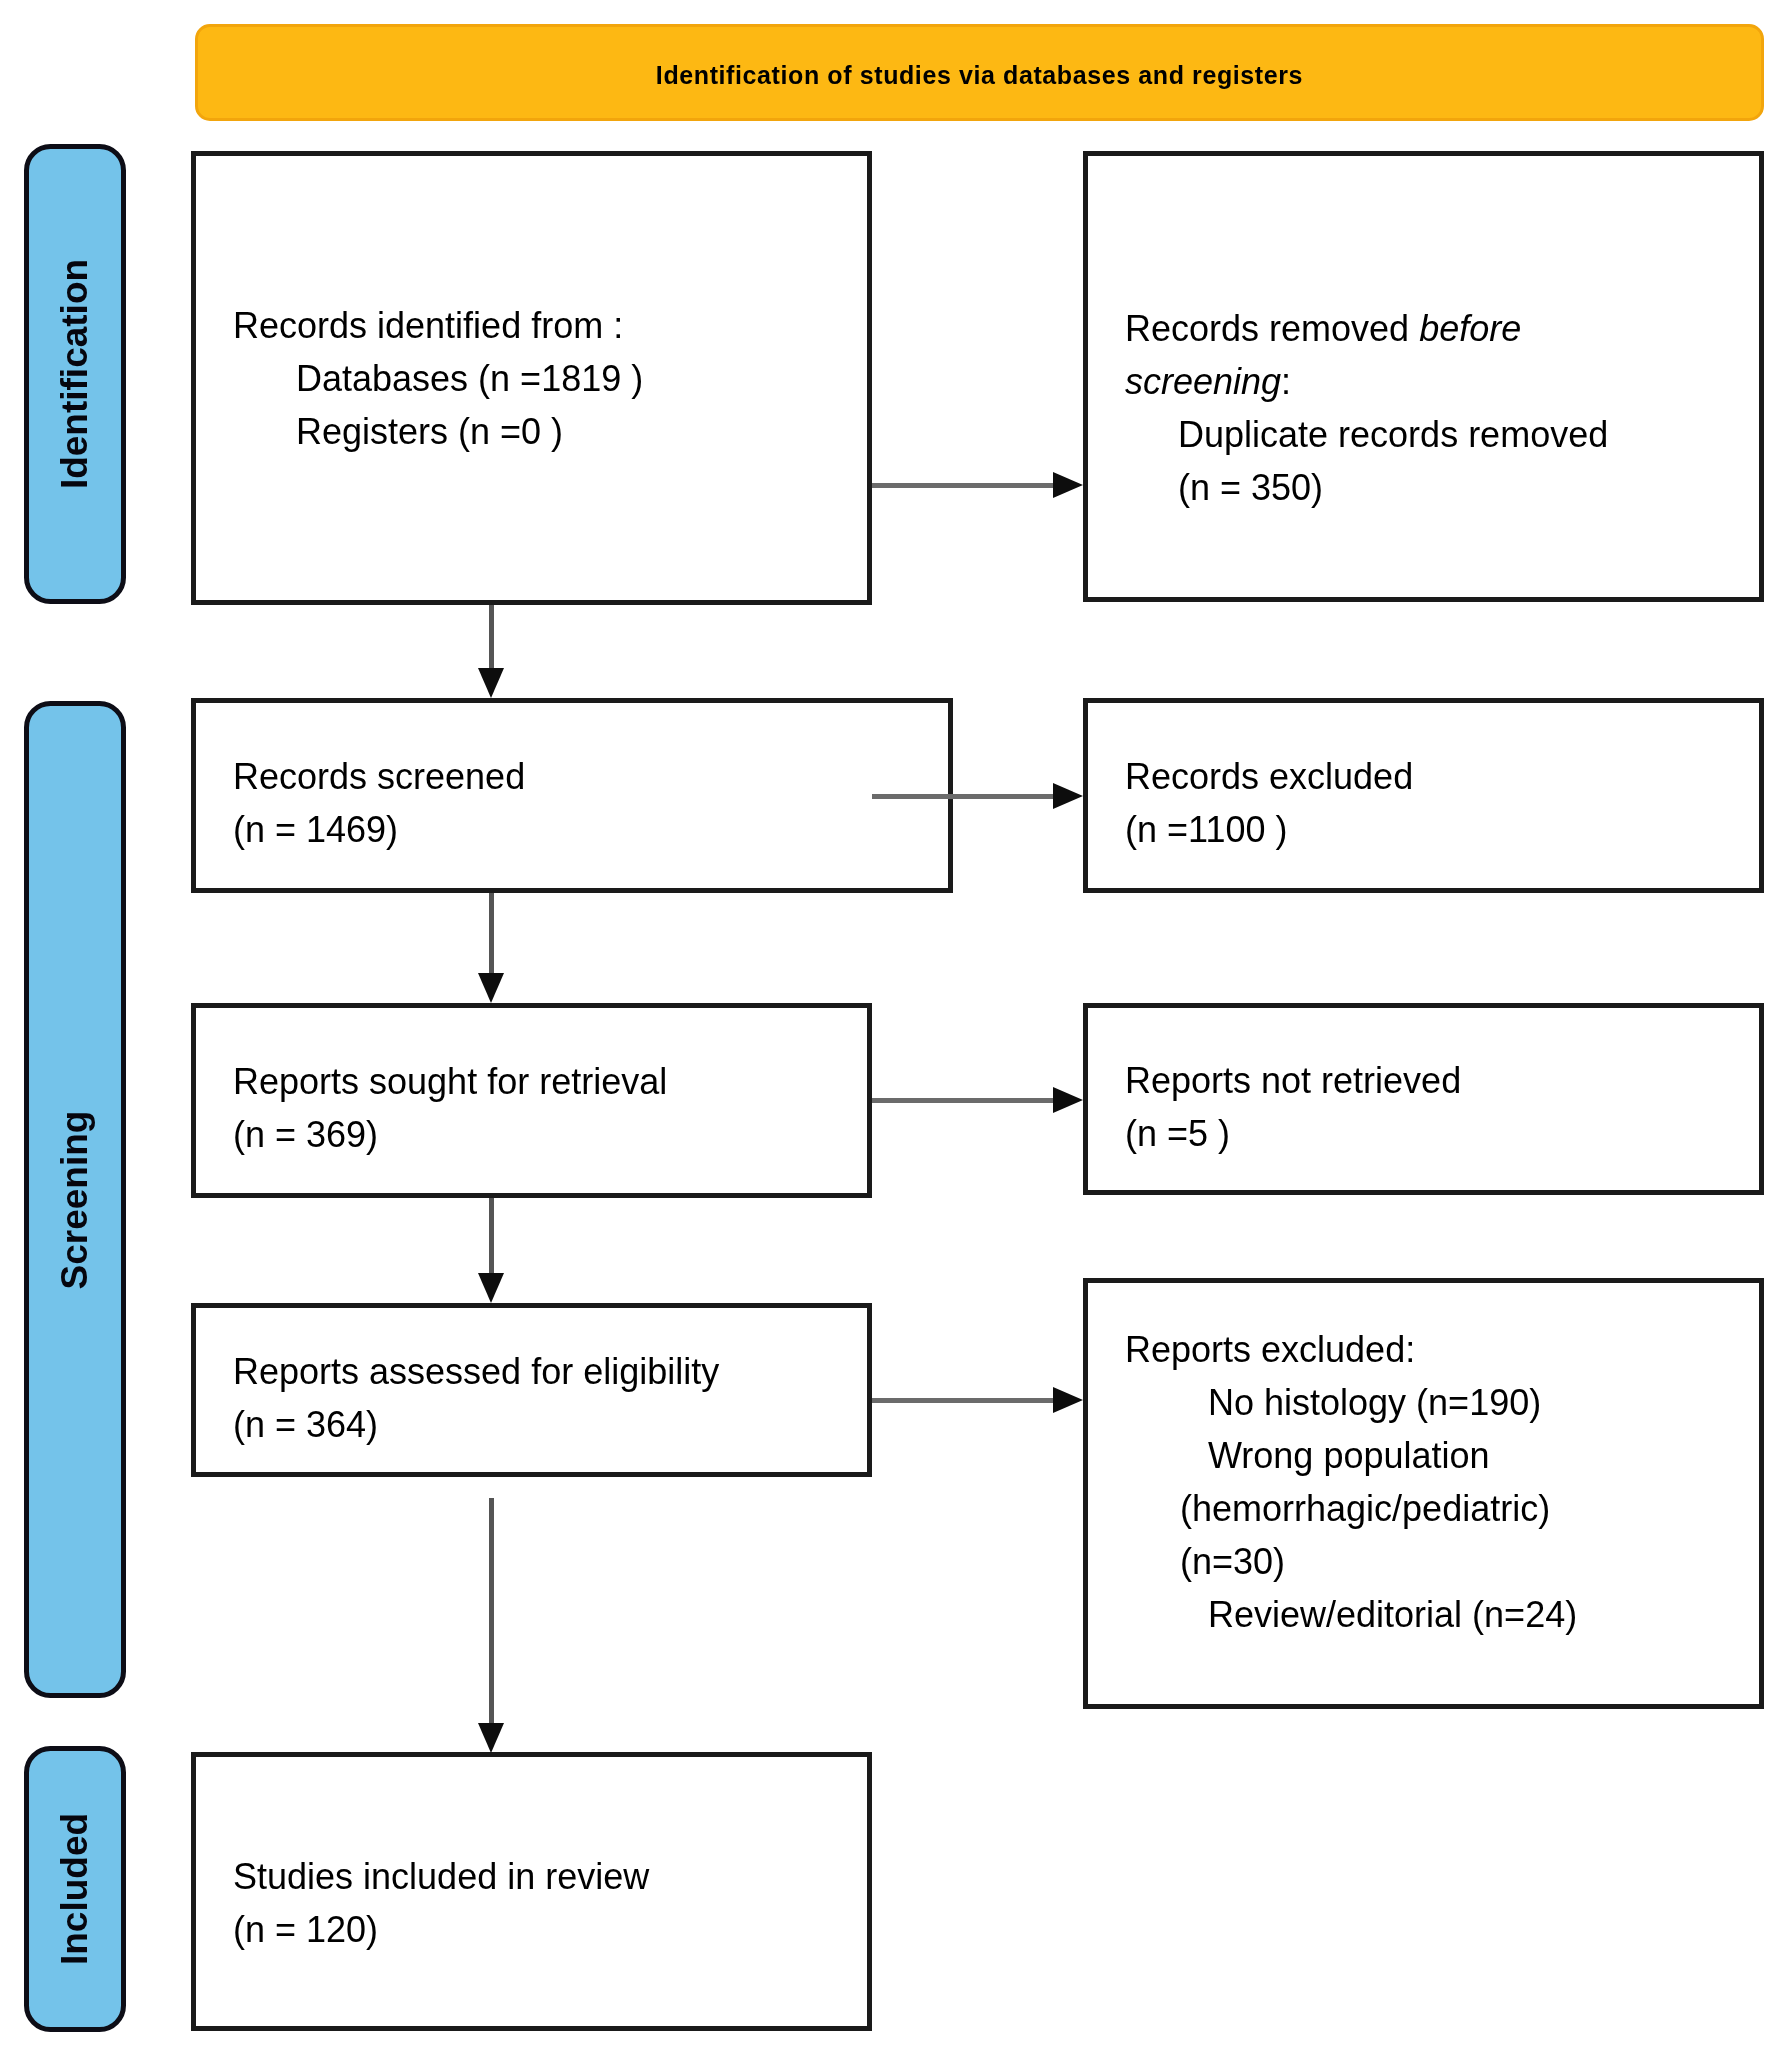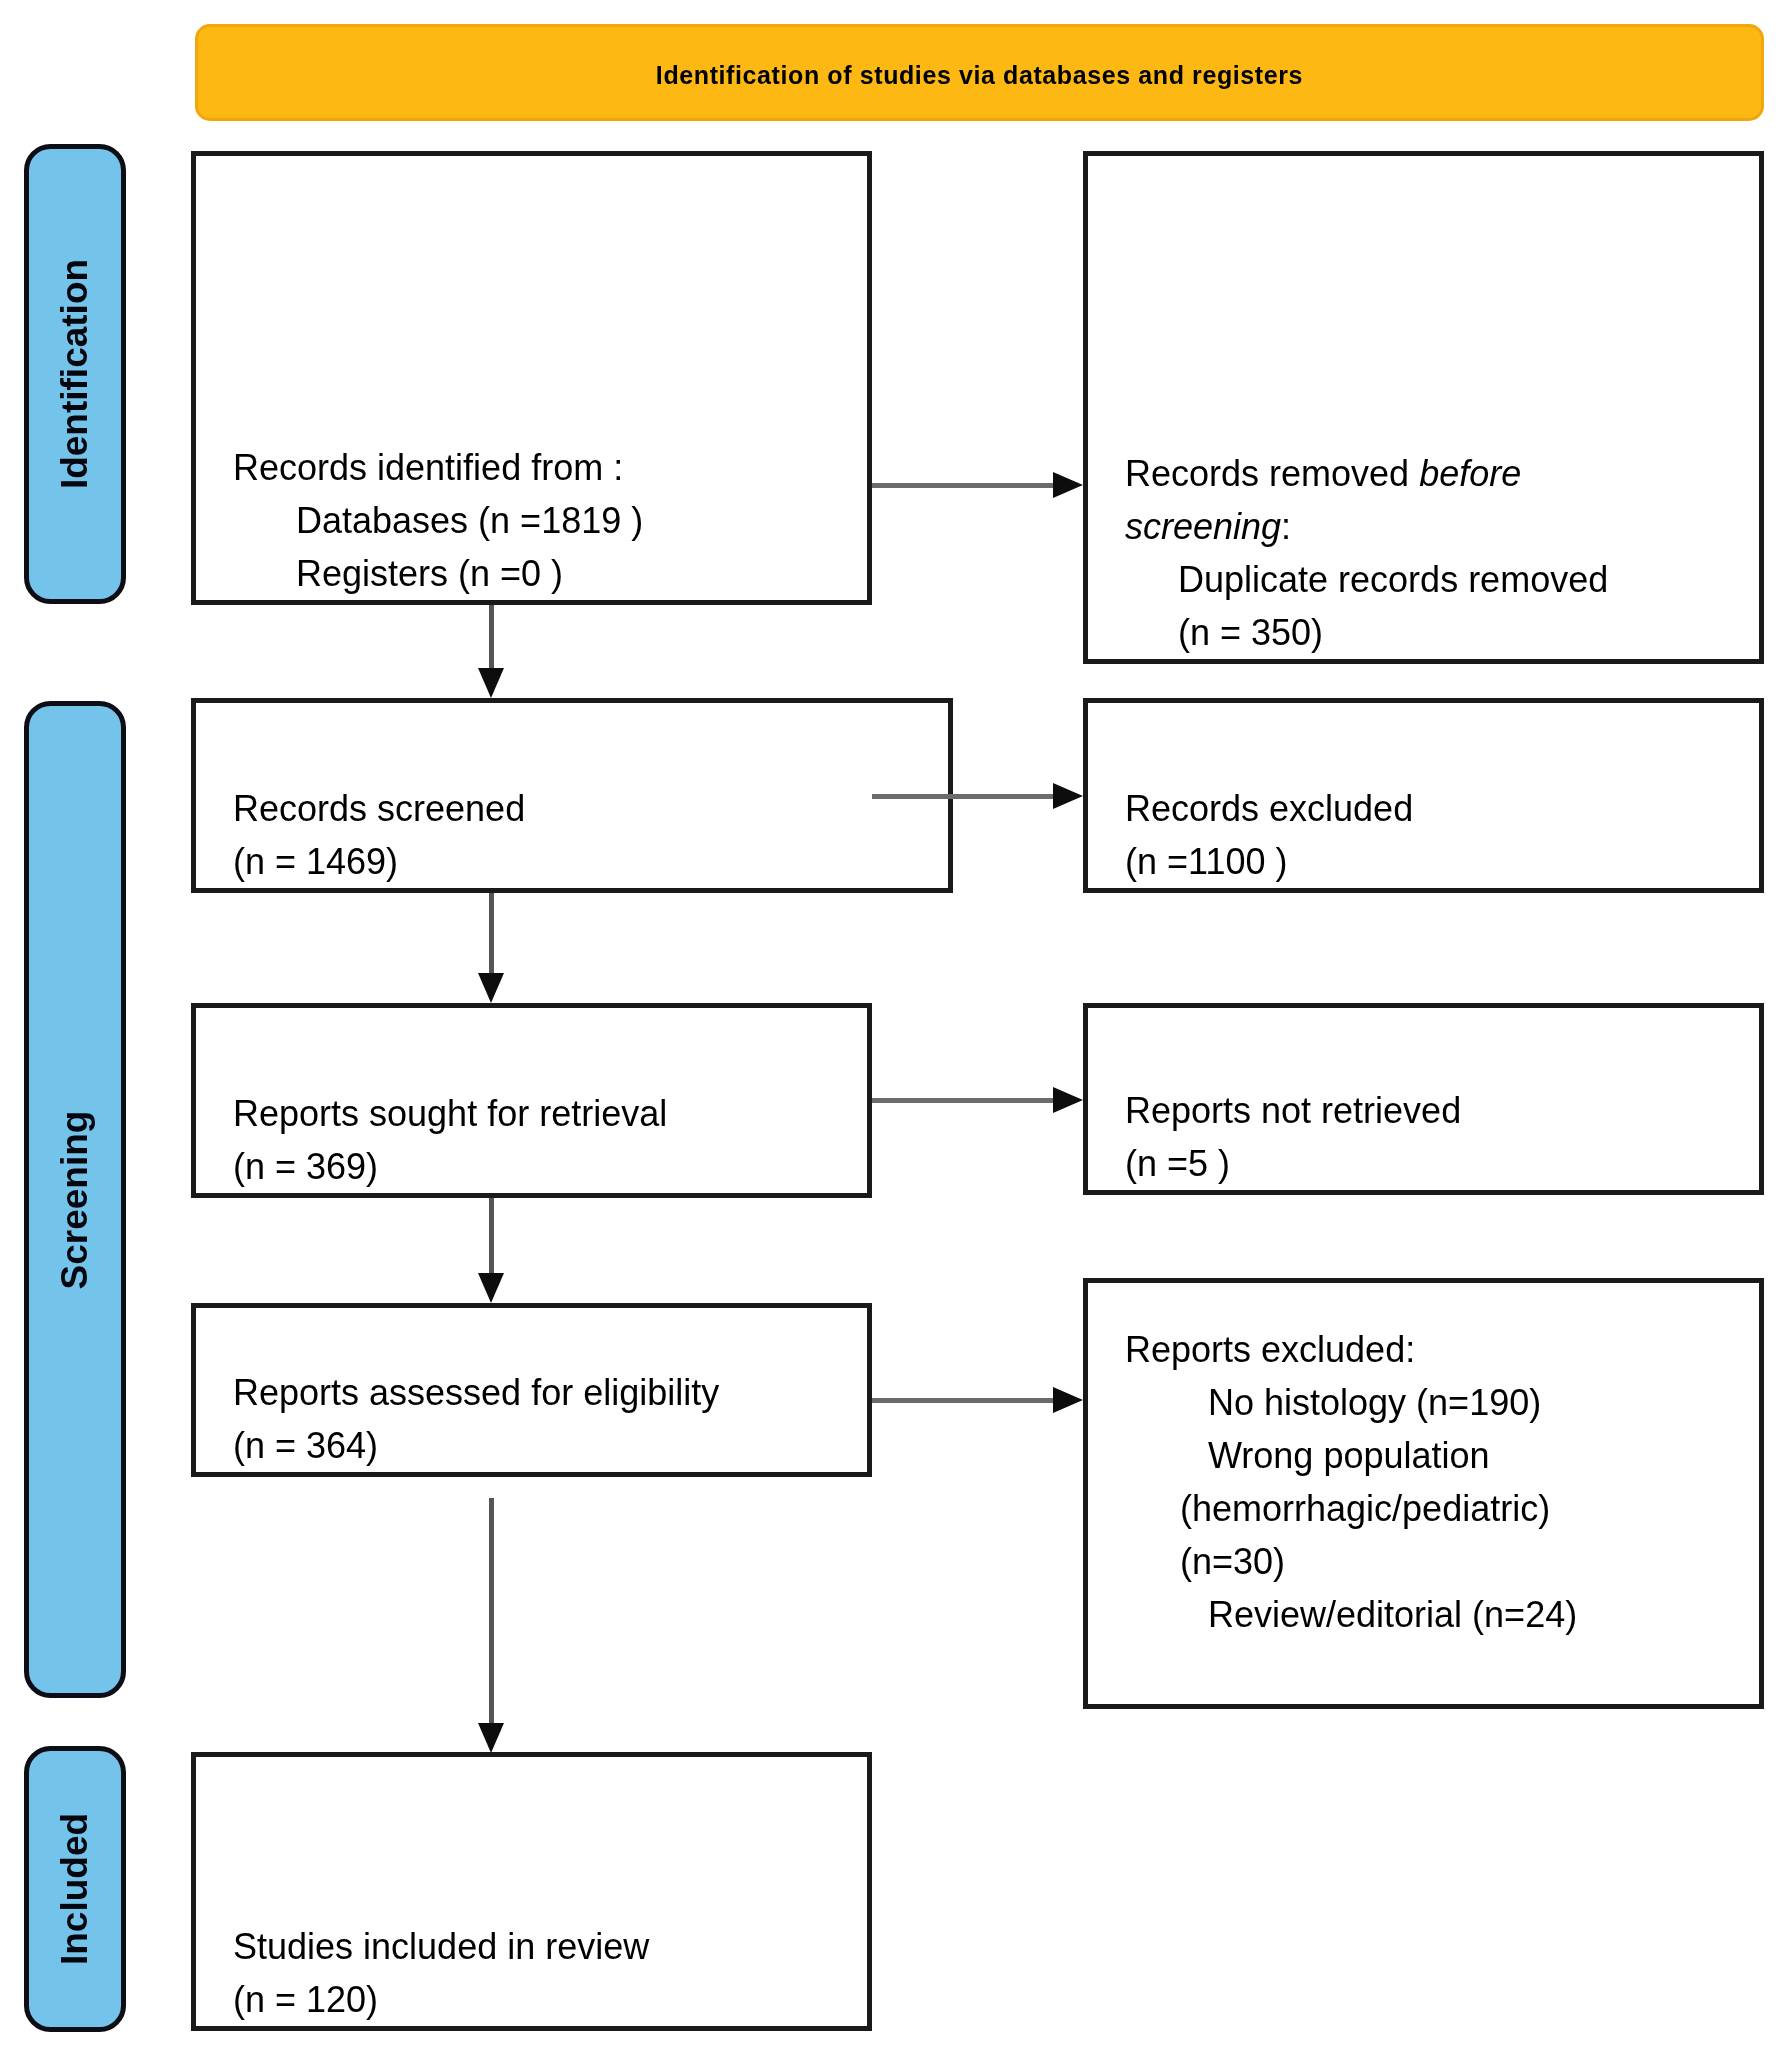--- a/index.html
+++ b/index.html
@@ -46,21 +46,21 @@
     font-size:37px;
     font-weight:bold;
     color:#06060e;
   }
   
   .fbox{
     position:absolute;
     background:#ffffff;
     border:5.2px solid #1A1A1A;
     box-sizing:border-box;
-    display:flex; flex-direction:column; justify-content:flex-end;
+    display:flex; flex-direction:column; justify-content:center;
     padding-left:37px; padding-right:11.5px;
   }
   .fline{
     font-size:36px;
     line-height:53px;
     white-space:nowrap;
   }
   .ind-a{padding-left:63px;}   
   .ind-b{padding-left:53px;}    
   .ind-c{padding-left:83px;}   
@@ -100,21 +100,21 @@
   <div class="stage" style="top:1746px;height:286px;">
     <span class="stage-text">Included</span>
   </div>
 
   <div class="fbox" style="left:191px;top:151px;width:681px;height:454px;">
     <div class="fline">Records identified from :</div>
     <div class="fline ind-a">Databases (n =1819 )</div>
     <div class="fline ind-a">Registers (n =0 )</div>
   </div>
 
-  <div class="fbox" style="left:1083px;top:151px;width:681px;height:513px;padding-top:63px;">
+  <div class="fbox" style="left:1083px;top:151px;width:681px;height:451px;padding-top:63px;">
     <div class="fline"><span>Records removed </span><span class="it">before</span></div>
     <div class="fline"><span class="it">screening</span><span>:</span></div>
     <div class="fline ind-b">Duplicate records removed</div>
     <div class="fline ind-b">(n = 350)</div>
   </div>
 
   <div class="fbox" style="left:191px;top:698px;width:762px;height:195px;padding-top:15px;">
     <div class="fline">Records screened</div>
     <div class="fline">(n = 1469)</div>
   </div>

